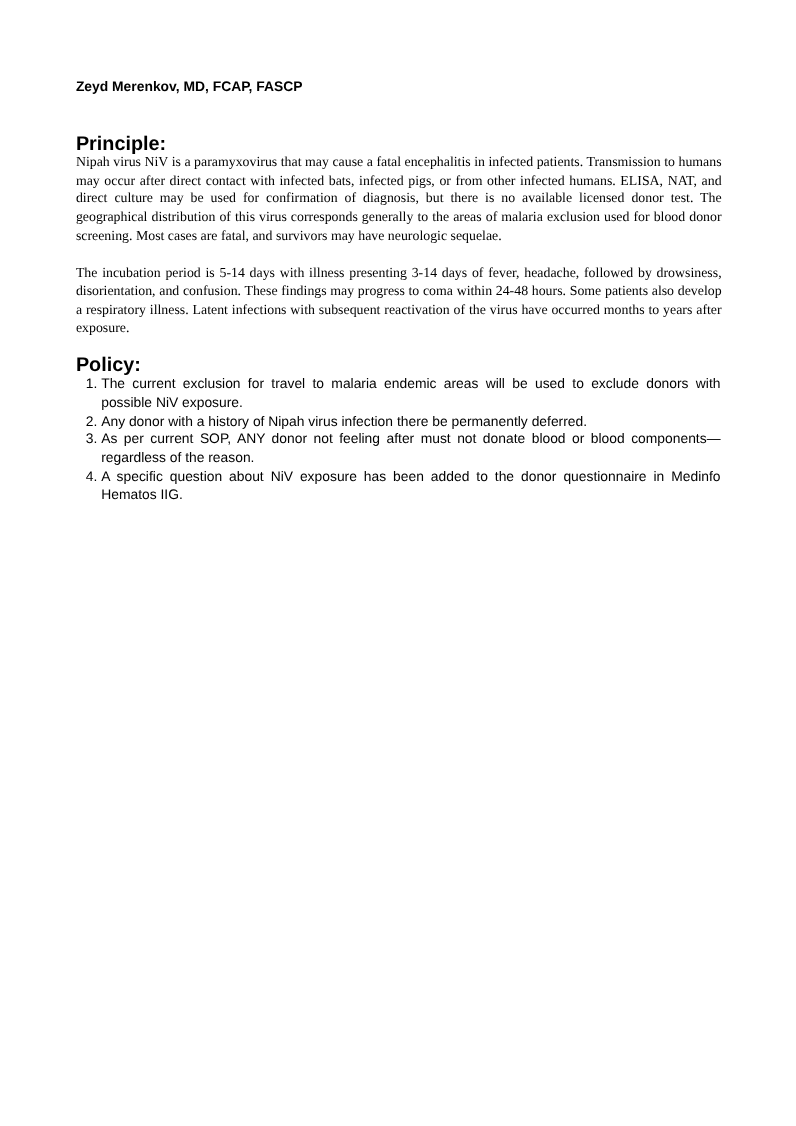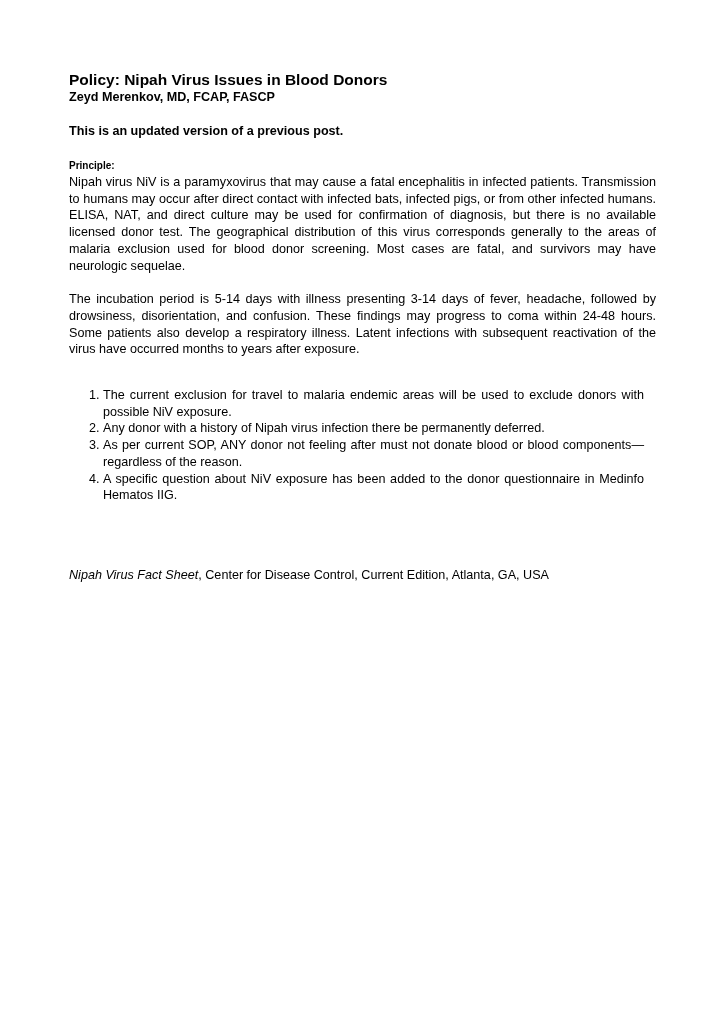--- a/index.html
+++ b/index.html
@@ -1,48 +1,46 @@
 <!DOCTYPE html>
 <html><head>
   <meta charset="utf-8">
   <style>
     html, body { margin: 0; padding: 0; background: #ffffff; }
     body { width: 724px; height: 1024px; position: relative; overflow: hidden; }
     .page { position: absolute; left: 69px; top: 71px; width: 587px; color: #000; font-family: "Liberation Sans", sans-serif; }
     .title { font-size: 15.5px; font-weight: bold; line-height: 18px; margin: 0; }
     .subline { font-size: 12.6px; font-weight: bold; line-height: 17px; margin: 0; }
     .bold-line { font-size: 12.6px; font-weight: bold; line-height: 17px; margin: 0; }
-    .heading { font-size: 10px; font-weight: bold; line-height: 17px; margin: 0; }
-    .para { font-size: 12.6px; line-height: 16.7px; margin: 0; text-align: justify; }
+    .heading { font-size: 18px; font-weight: bold; line-height: 17px; margin: 0; }
+    .para { font-size: 12.6px; line-height: 16.7px; margin: 0; text-align: justify; font-family: Liberation Serif, serif; }
     .gap { height: 17px; }
-    ol { margin: 12px; padding: 0 0 0 22px; font-size: 12.6px; line-height: 16.7px; }
+    ol { margin: 1px; padding: 0 0 0 22px; font-size: 12.6px; line-height: 16.7px; }
     ol li { text-align: justify; padding-left: 0; }
     .ref { font-size: 12.6px; line-height: 16.7px; margin: 0; }
     .ref em { font-style: italic; }
   </style>
 </head>
 <body>
 
 <div class="page">
-  <p class="title">Policy:  Nipah Virus Issues in Blood Donors</p>
   <p class="subline">Zeyd Merenkov, MD, FCAP, FASCP</p>
   <div class="gap"></div>
-  <p class="bold-line">This is an updated version of a previous post.</p>
   <div class="gap"></div>
 
   <p class="heading">Principle:</p>
   <p class="para">Nipah virus NiV is a paramyxovirus that may cause a fatal encephalitis in infected patients. Transmission to humans may occur after direct contact with infected bats, infected pigs, or from other infected humans.  ELISA, NAT, and direct culture may be used for confirmation of diagnosis, but there is no available licensed donor test.  The geographical distribution of this virus corresponds generally to the areas of malaria exclusion used for blood donor screening.  Most cases are fatal, and survivors may have neurologic sequelae.</p>
   <div class="gap"></div>
   <p class="para">The incubation period is 5-14 days with illness presenting 3-14 days of fever, headache, followed by drowsiness, disorientation, and confusion.  These findings may progress to coma within 24-48 hours.  Some patients also develop a respiratory illness.  Latent infections with subsequent reactivation of the virus have occurred months to years after exposure.</p>
   <div class="gap"></div>
 
+  <p class="heading">Policy:</p>
   <ol>
     <li>The current exclusion for travel to malaria endemic areas will be used to exclude donors with possible NiV exposure.</li>
     <li>Any donor with a history of Nipah virus infection there be permanently deferred.</li>
     <li>As per current SOP, ANY donor not feeling after must not donate blood or blood components—regardless of the reason.</li>
     <li>A specific question about NiV exposure has been added to the donor questionnaire in Medinfo Hematos IIG.</li>
   </ol>
   <div class="gap"></div>
   <div class="gap"></div>
   <div class="gap"></div>
 
-  <p class="ref"><em>Nipah Virus Fact Sheet</em><span>, Center for Disease Control, Current Edition, Atlanta, GA, USA</span></p>
 </div>
 
 </body></html>

